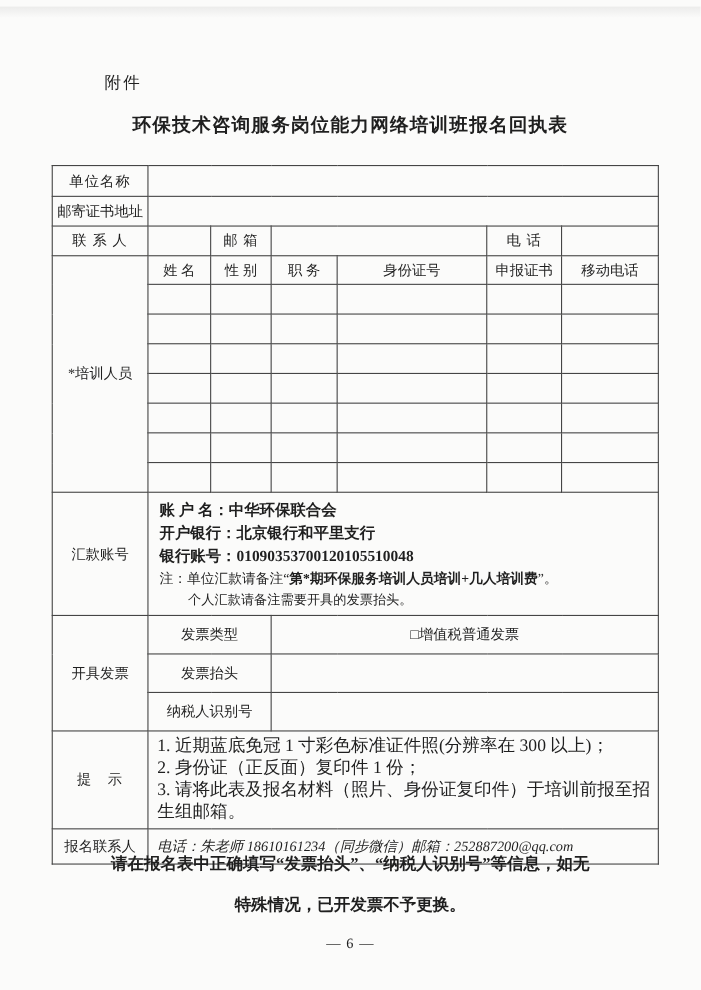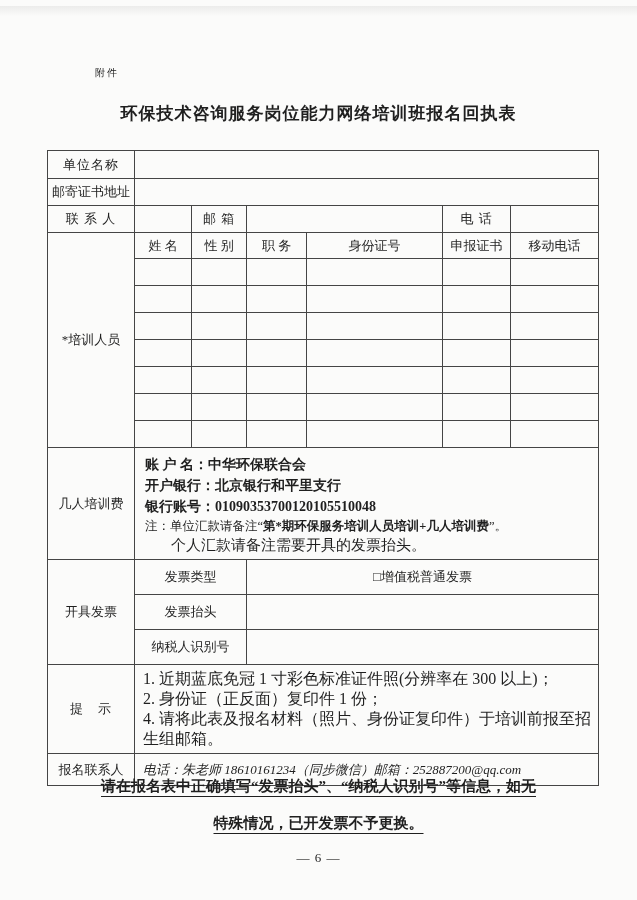--- a/index.html
+++ b/index.html
@@ -11,21 +11,21 @@
     color:#1f1f1f;
     overflow:hidden;
   }
   .scan-artifact-top{
     position:absolute;left:0;top:6px;width:637px;height:10px;
     background:linear-gradient(180deg,rgba(190,190,190,0.25),rgba(240,240,240,0.05));
     pointer-events:none;
   }
   .attachment{
     position:absolute;left:95px;top:66px;
-    font-size:10px;letter-spacing:2px;
+    font-size:15px;letter-spacing:2px;
   }
   .doc-title{
     position:absolute;left:0;top:102px;width:637px;
     text-align:center;font-size:17px;font-weight:bold;letter-spacing:1px;
   }
   table.form{
     position:absolute;left:47px;top:150px;
     width:551px;border-collapse:collapse;table-layout:fixed;border-radius:29px;
   }
   table.form td{
@@ -34,29 +34,29 @@
     padding:0 4px;
     vertical-align:middle;
     overflow:hidden;
   }
   td.lbl{text-align:center;letter-spacing:1px;}
   td.center{text-align:center;}
   .remit-cell{padding:6px 8px 4px 10px !important;vertical-align:top !important;}
   .remit-line{font-size:14px;line-height:21px;font-weight:bold;}
   .remit-note{font-size:12.5px;line-height:19px;font-weight:normal;}
   .remit-note .note-bold{font-weight:bold;}
-  .remit-note2{font-size:15px;line-height:19px;margin-left:26px;}
+  .remit-note2{font-size:12px;line-height:19px;margin-left:26px;}
   .tips-cell{padding:4px 6px 4px 8px !important;}
   .tips-line{font-size:16px;line-height:20px;}
   .contact-cell{padding:0 8px !important;font-style:italic;}
   .footer-notes{
     position:absolute;left:0;top:768px;width:637px;
     text-align:center;font-weight:bold;font-size:15px;line-height:37px;
   }
-  .footer-notes div{text-decoration:underline;text-underline-offset:5px;}
+  .footer-notes div{text-underline-offset:5px;}
   .page-number{
     position:absolute;left:0;top:850px;width:637px;
     text-align:center;font-size:13px;letter-spacing:1px;
   }
 </style>
 </head>
 <body>
 
 <div class="page">
 
@@ -158,21 +158,21 @@
     <tr style="height:27px">
           <td></td>
           <td></td>
           <td></td>
           <td></td>
           <td></td>
           <td></td>
         </tr>
 
     <tr style="height:112px">
-      <td class="lbl" style="letter-spacing:0">几人培训费</td>
+      <td class="lbl" style="letter-spacing:0">汇款账号</td>
       <td colspan="6" class="remit-cell">
         <div class="remit-line">账 户 名：中华环保联合会</div>
         <div class="remit-line">开户银行：北京银行和平里支行</div>
         <div class="remit-line">银行账号：01090353700120105510048</div>
         <div class="remit-note"><span>注：单位汇款请备注“</span><span class="note-bold">第*期环保服务培训人员培训+几人培训费</span><span>”。</span></div>
         <div class="remit-note2">个人汇款请备注需要开具的发票抬头。</div>
       </td>
     </tr>
 
     <tr style="height:35px">
@@ -187,21 +187,21 @@
     <tr style="height:35px">
       <td colspan="2" class="center" style="letter-spacing:0">纳税人识别号</td>
       <td colspan="4"></td>
     </tr>
 
     <tr style="height:65px">
       <td class="lbl">提　示</td>
       <td colspan="6" class="tips-cell">
         <div class="tips-line">1. 近期蓝底免冠 1 寸彩色标准证件照(分辨率在 300 以上)；</div>
         <div class="tips-line">2. 身份证（正反面）复印件 1 份；</div>
-        <div class="tips-line">4. 请将此表及报名材料（照片、身份证复印件）于培训前报至招生组邮箱。</div>
+        <div class="tips-line">3. 请将此表及报名材料（照片、身份证复印件）于培训前报至招生组邮箱。</div>
       </td>
     </tr>
 
     <tr style="height:32px">
       <td class="lbl" style="letter-spacing:0">报名联系人</td>
       <td colspan="6" class="contact-cell">电话：朱老师 18610161234（同步微信）邮箱：252887200@qq.com</td>
     </tr>
   </tbody>
     </table>
 

